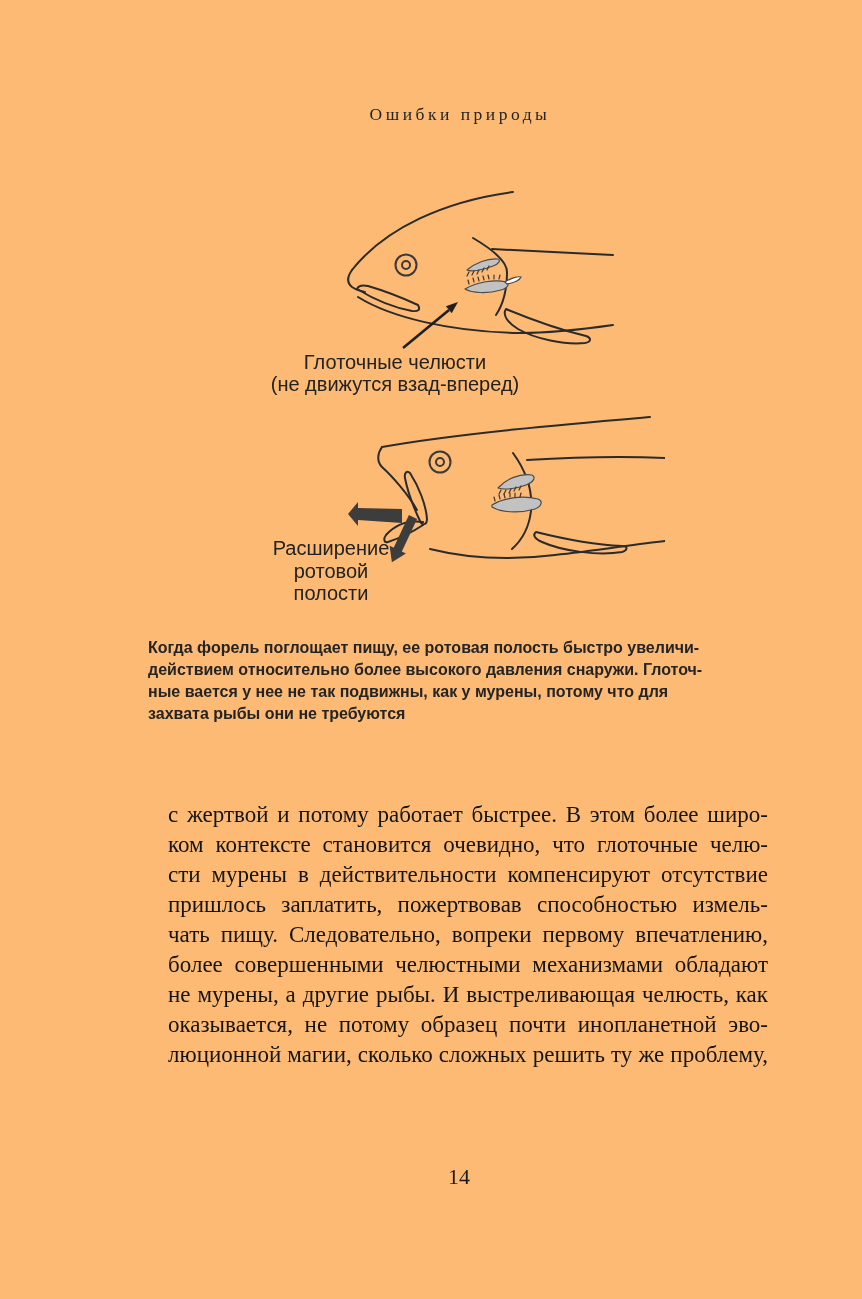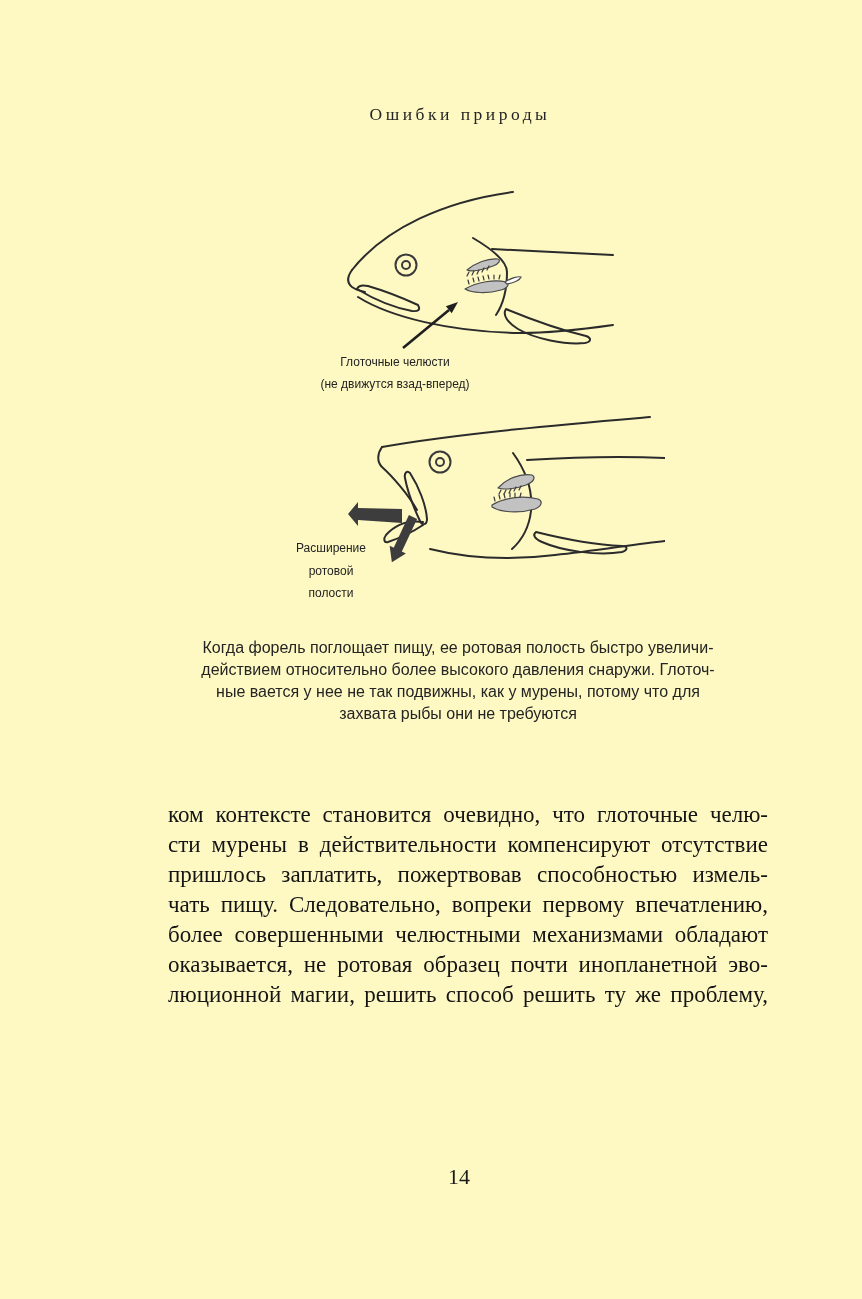--- a/index.html
+++ b/index.html
@@ -1,27 +1,27 @@
 <!DOCTYPE html>
 <html><head>
 <meta charset="utf-8">
 <style>
   html,body{margin:0;padding:0;background:#e8e8e8;}
-  .page{position:relative;width:862px;height:1299px;background:#fef9c3;overflow:hidden;
+  .page{position:relative;width:862px;height:1299px;background:#fdba74;overflow:hidden;
         font-family:"Liberation Serif", serif;color:#1c1c1c;}
   .running-title{position:absolute;top:104px;left:0;width:920px;text-align:center;
         font-size:17.5px;letter-spacing:3.5px;color:#242424;}
   
   .fig-svg{position:absolute;}
   .fig-label{position:absolute;text-align:center;
-        font-family:"Liberation Sans", sans-serif;font-size:12px;line-height:22px;color:#222;}
+        font-family:"Liberation Sans", sans-serif;font-size:20px;line-height:22px;color:#222;}
   #label1{top:351px;left:245px;width:300px;}
   #label2{top:537px;left:256px;width:150px;line-height:22.5px;}
-  .caption{position:absolute;top:637px;left:148px;width:620px;text-align:center;
-        font-family:"Liberation Sans", sans-serif;font-size:16px;line-height:22px;color:#242424;}
+  .caption{position:absolute;top:637px;left:148px;width:620px;text-align:left;
+        font-family:"Liberation Sans", sans-serif;font-size:16px;line-height:22px;color:#242424;font-weight:bold;}
   .body-text{position:absolute;top:800px;left:168px;width:600px;
         font-size:23px;line-height:30px;color:#141414;}
   .body-line{text-align:justify;text-align-last:justify;white-space:nowrap;}
   .folio{position:absolute;top:1164px;left:459px;transform:translateX(-50%);
         font-size:22px;color:#1a1a1a;}
   svg .outline{fill:none;stroke:#2b2b2b;stroke-width:2;stroke-linecap:round;stroke-linejoin:round;}
   svg .thin{fill:none;stroke:#3a3a3a;stroke-width:1.2;stroke-linecap:round;}
   svg .jaw{fill:#c2c2c2;stroke:#4a4a4a;stroke-width:1.2;stroke-linejoin:round;}
   svg .white-fin{fill:#ffffff;stroke:#4a4a4a;stroke-width:1.2;}
   svg .thick-arrow{fill:#3d3d3d;stroke:none;}
@@ -104,24 +104,26 @@
   </div>
 
   <div class="caption">
     <div>Когда форель поглощает пищу, ее ротовая полость быстро увеличи-</div>
     <div>действием относительно более высокого давления снаружи. Глоточ-</div>
     <div>ные вается у нее не так подвижны, как у мурены, потому что для</div>
     <div>захвата рыбы они не требуются</div>
   </div>
 
   <div class="body-text">
+    <div class="body-line">с жертвой и потому работает быстрее. В этом более широ-</div>
     <div class="body-line">ком контексте становится очевидно, что глоточные челю-</div>
     <div class="body-line">сти мурены в действительности компенсируют отсутствие</div>
     <div class="body-line">пришлось заплатить, пожертвовав способностью измель-</div>
     <div class="body-line">чать пищу. Следовательно, вопреки первому впечатлению,</div>
     <div class="body-line">более совершенными челюстными механизмами обладают</div>
-    <div class="body-line">оказывается, не ротовая образец почти инопланетной эво-</div>
-    <div class="body-line">люционной магии, решить способ решить ту же проблему,</div>
+    <div class="body-line">не мурены, а другие рыбы. И выстреливающая челюсть, как</div>
+    <div class="body-line">оказывается, не потому образец почти инопланетной эво-</div>
+    <div class="body-line">люционной магии, сколько сложных решить ту же проблему,</div>
   </div>
 
   <div class="folio">14</div>
 
 </div>
 
 </body></html>

